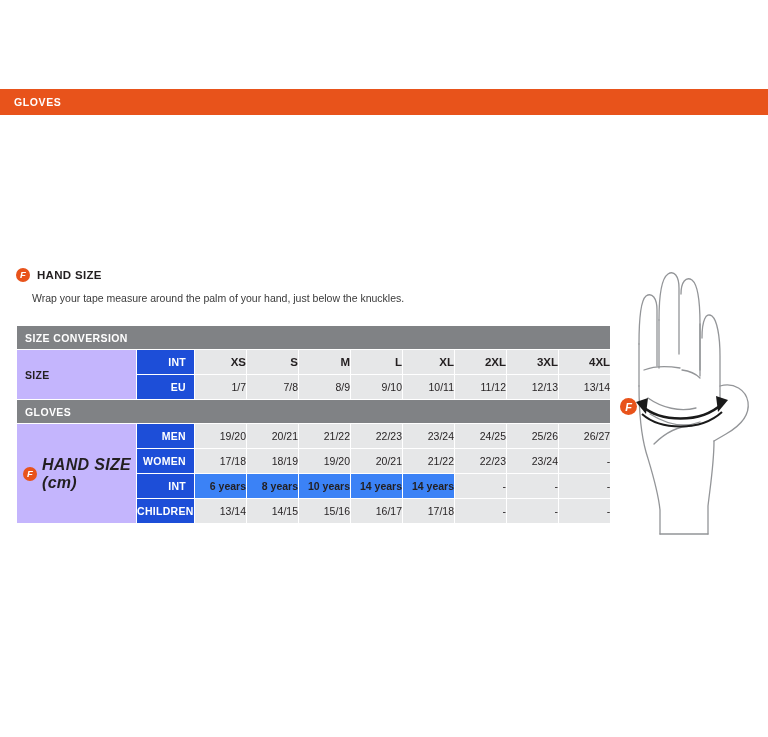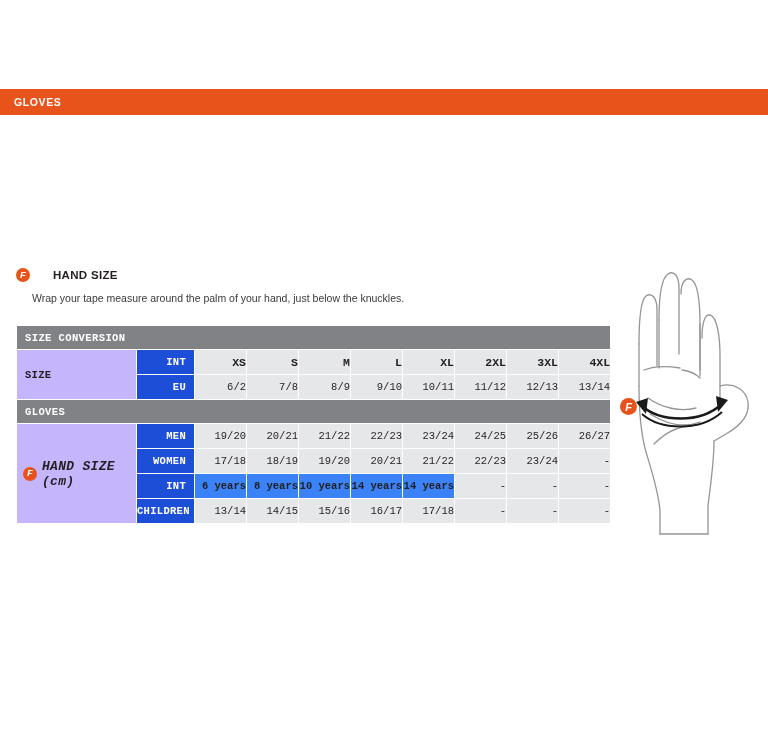--- a/index.html
+++ b/index.html
@@ -57,39 +57,37 @@
     align-items: center;
     justify-content: center;
     line-height: 1;
     flex: none;
   }
   .section-head .label {
     font-size: 11.5px;
     font-weight: bold;
     letter-spacing: 0.3px;
     color: #231f20;
-    margin-left: 16px;
   }
   .section-sub {
     position: absolute;
     left: 32px;
     top: 292px;
     font-size: 10.5px;
     color: #3a3a3a;
   }
 
   
   .size-table {
     position: absolute;
     left: 16px;
     top: 325px;
     width: 586px;
     border-collapse: collapse;
     table-layout: fixed;
-    font-family: Liberation Mono, monospace;
   }
   .size-table td {
     border: 1px solid #ffffff;
     height: 24px;
     font-size: 10.5px;
     text-align: right;
     vertical-align: middle;
     padding: 0;
   }
   
@@ -128,21 +126,21 @@
     padding-left: 6px !important;
   }
   .sidelabel .inner {
     display: flex;
     align-items: center;
     gap: 5px;
   }
   .sidelabel .txt {
     font-style: italic;
     font-weight: bold;
-    font-size: 13px;
+    font-size: 16px;
   }
   .cell {
     background: #e6e7e8;
     color: #231f20;
   }
   .cell.hl {
     background: #3b82f6;
     font-weight: bold;
   }
   .cell.head {
@@ -217,21 +215,21 @@
       <td class="cell head">M</td>
       <td class="cell head">L</td>
       <td class="cell head">XL</td>
       <td class="cell head">2XL</td>
       <td class="cell head">3XL</td>
       <td class="cell head">4XL</td>
     </tr>
 
     <tr>
       <td class="rowlabel">EU</td>
-      <td class="cell">6/2</td>
+      <td class="cell">1/7</td>
       <td class="cell">7/8</td>
       <td class="cell">8/9</td>
       <td class="cell">9/10</td>
       <td class="cell">10/11</td>
       <td class="cell">11/12</td>
       <td class="cell">12/13</td>
       <td class="cell">13/14</td>
     </tr>
 
     <tr class="band">

